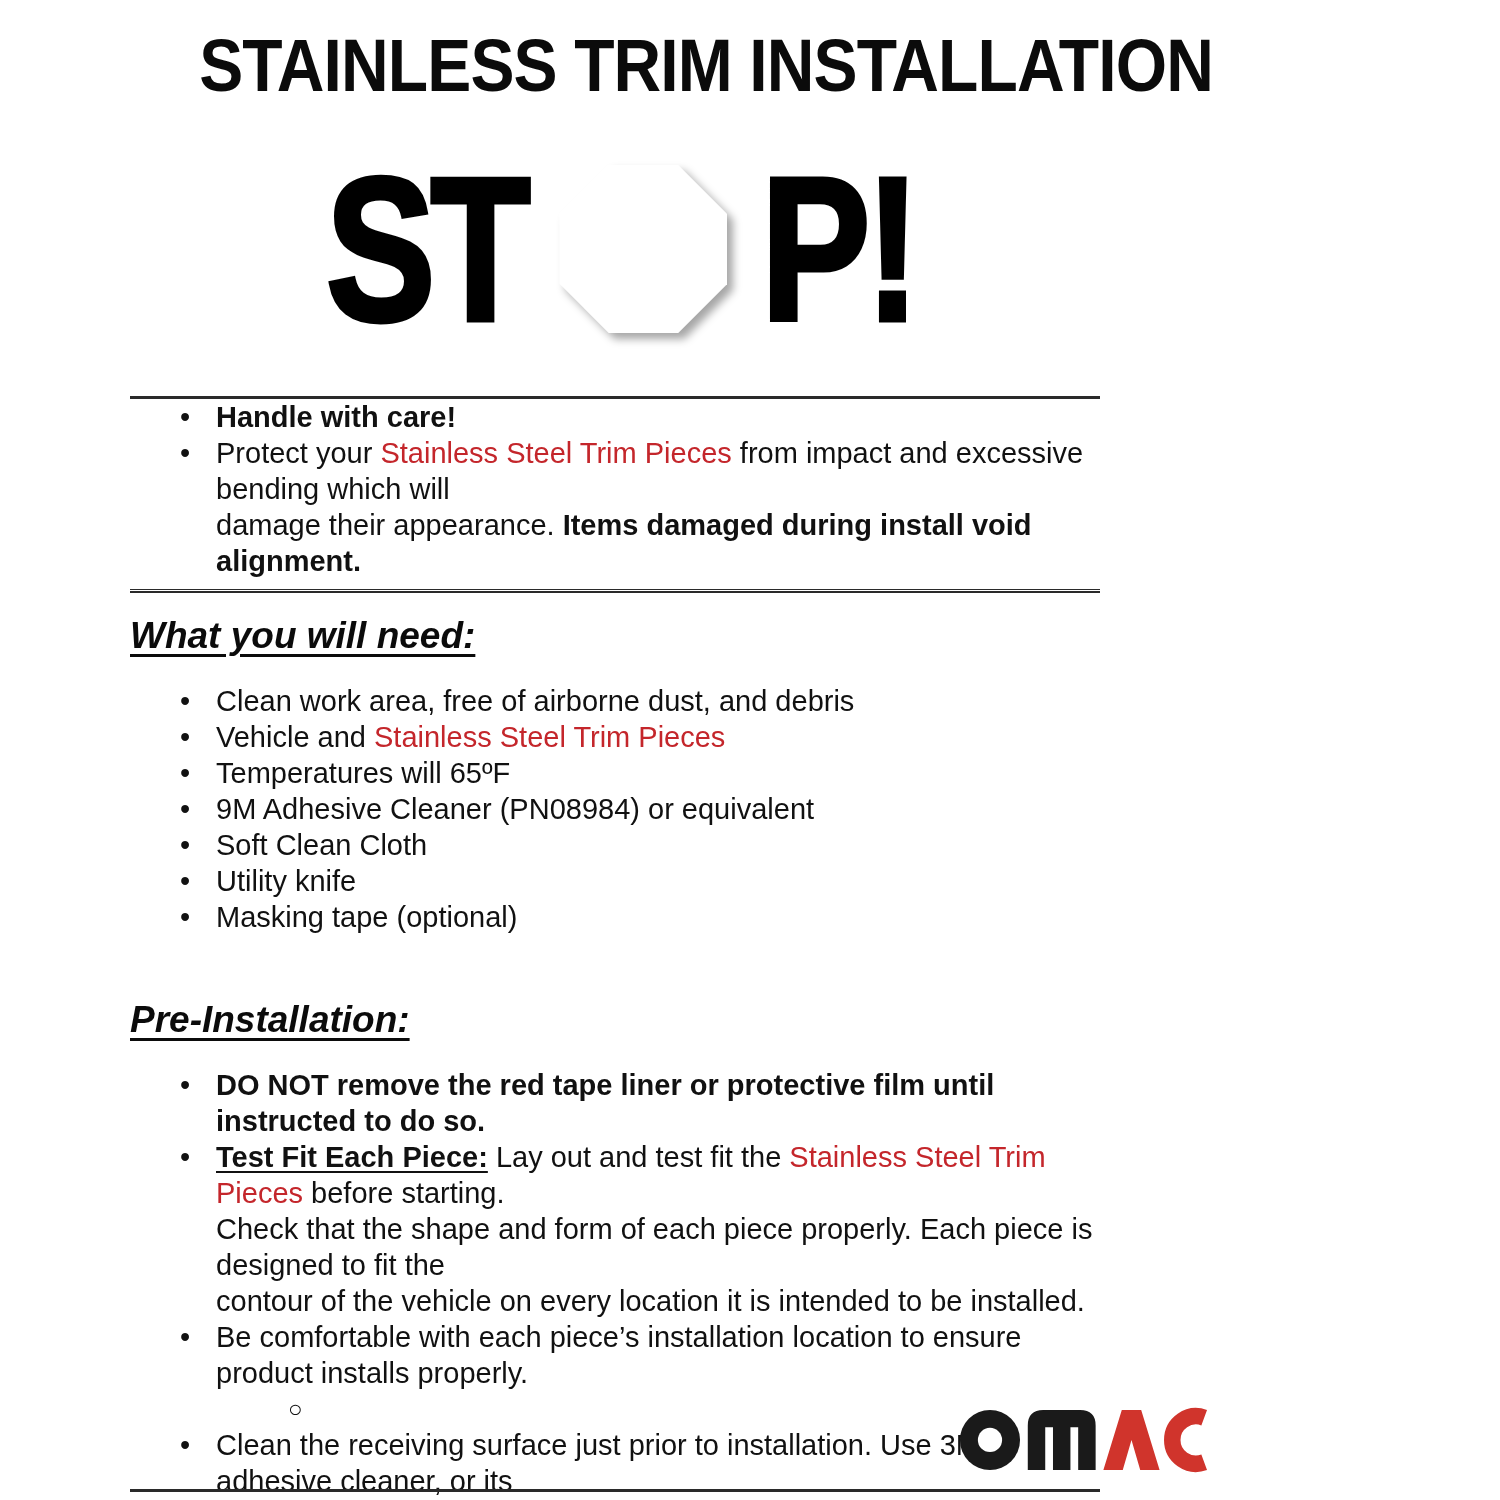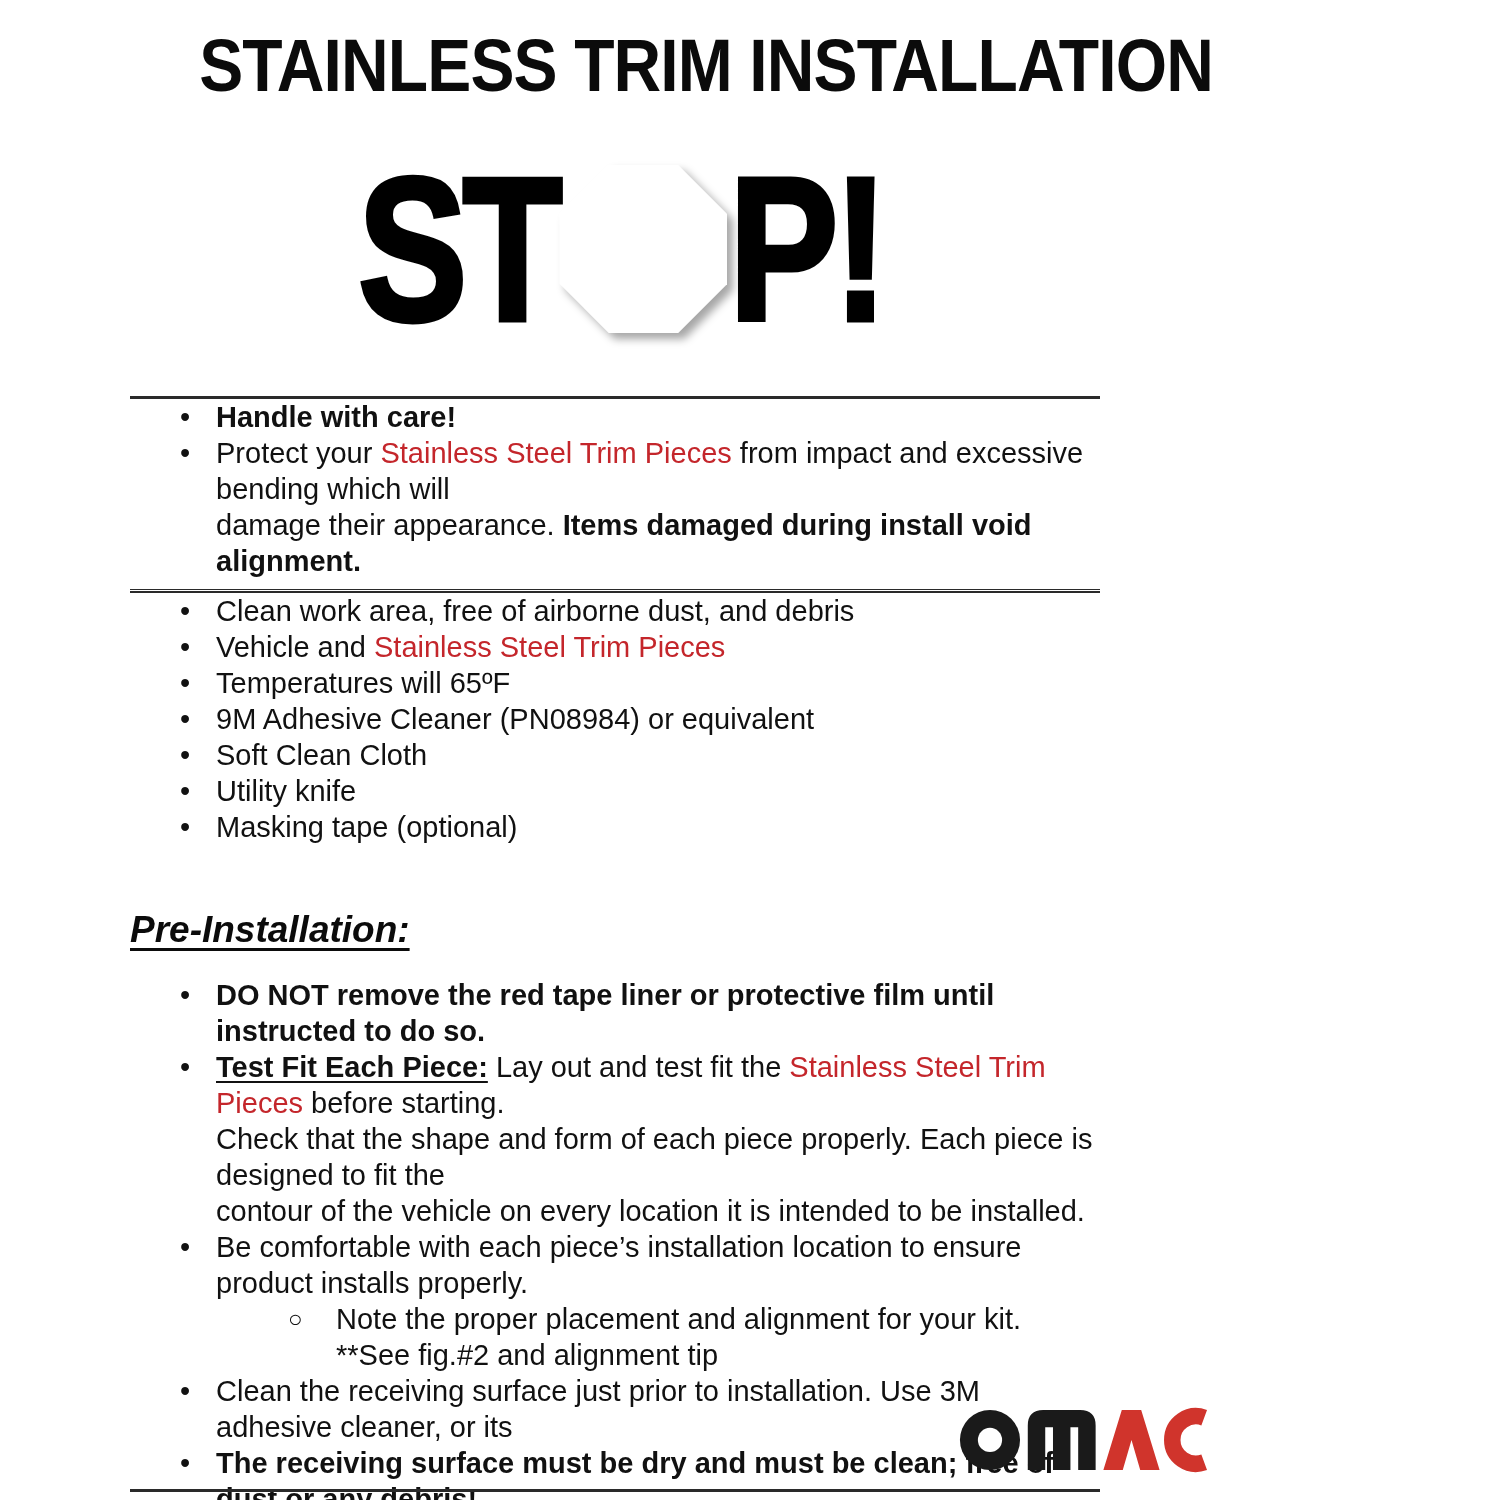--- a/index.html
+++ b/index.html
@@ -33,20 +33,21 @@
     color:#0b0b0b;
   }
 
   
   .stop-graphic{
     margin-top:46px;
     display:flex;
     align-items:center;
     justify-content:center;
     height:190px;
+    gap:32px;
   }
   .stop-letters{
     font-size:205px;
     font-weight:bold;
     line-height:0.82;
     letter-spacing:-6px;
     transform:scaleX(0.80);
     -webkit-text-stroke:5px #000;
     color:#000;
     display:inline-block;
@@ -172,20 +173,21 @@
               <div class="li-text"><span class="seg-bold">Handle with care!</span></div>
             </div>
             <div class="li level1">
               <span class="blt">•</span>
               <div class="li-text"><span class="seg-plain">Protect your </span><span class="seg-red">Stainless Steel Trim Pieces</span><span class="seg-plain"> from impact and excessive bending which will</span><br><span class="seg-plain">damage their appearance. </span><span class="seg-bold">Items damaged during install void alignment.</span></div>
             </div>
           </div>
         </section>
         <hr class="rule double">
         <section>
+          <h2 class="section-heading">What you will need:</h2>
           <div class="doc-list">
             <div class="li level1">
               <span class="blt">•</span>
               <div class="li-text"><span class="seg-plain">Clean work area, free of airborne dust, and debris</span></div>
             </div>
             <div class="li level1">
               <span class="blt">•</span>
               <div class="li-text"><span class="seg-plain">Vehicle and </span><span class="seg-red">Stainless Steel Trim Pieces</span></div>
             </div>
             <div class="li level1">
@@ -220,21 +222,20 @@
             <div class="li level1">
               <span class="blt">•</span>
               <div class="li-text"><span class="seg-bold-underline">Test Fit Each Piece:</span><span class="seg-plain"> Lay out and test fit the </span><span class="seg-red">Stainless Steel Trim Pieces</span><span class="seg-plain"> before starting.</span><br><span class="seg-plain">Check that the shape and form of each piece properly. Each piece is designed to fit the</span><br><span class="seg-plain">contour of the vehicle on every location it is intended to be installed.</span></div>
             </div>
             <div class="li level1">
               <span class="blt">•</span>
               <div class="li-text"><span class="seg-plain">Be comfortable with each piece’s installation location to ensure product installs properly.</span></div>
             </div>
             <div class="li level2">
               <span class="blt">○</span>
-              <div class="li-text"><span class="seg-plain">Note the proper placement and alignment for your kit. **See fig.#2 and alignment tip</span></div>
             </div>
             <div class="li level1">
               <span class="blt">•</span>
               <div class="li-text"><span class="seg-plain">Clean the receiving surface just prior to installation. Use 3M adhesive cleaner, or its</span><br></div>
             </div>
             <div class="li level1">
               <span class="blt">•</span>
               <div class="li-text"><span class="seg-bold">The receiving surface must be dry and must be clean; free of dust or any debris!</span></div>
             </div>
             <div class="li level1">

